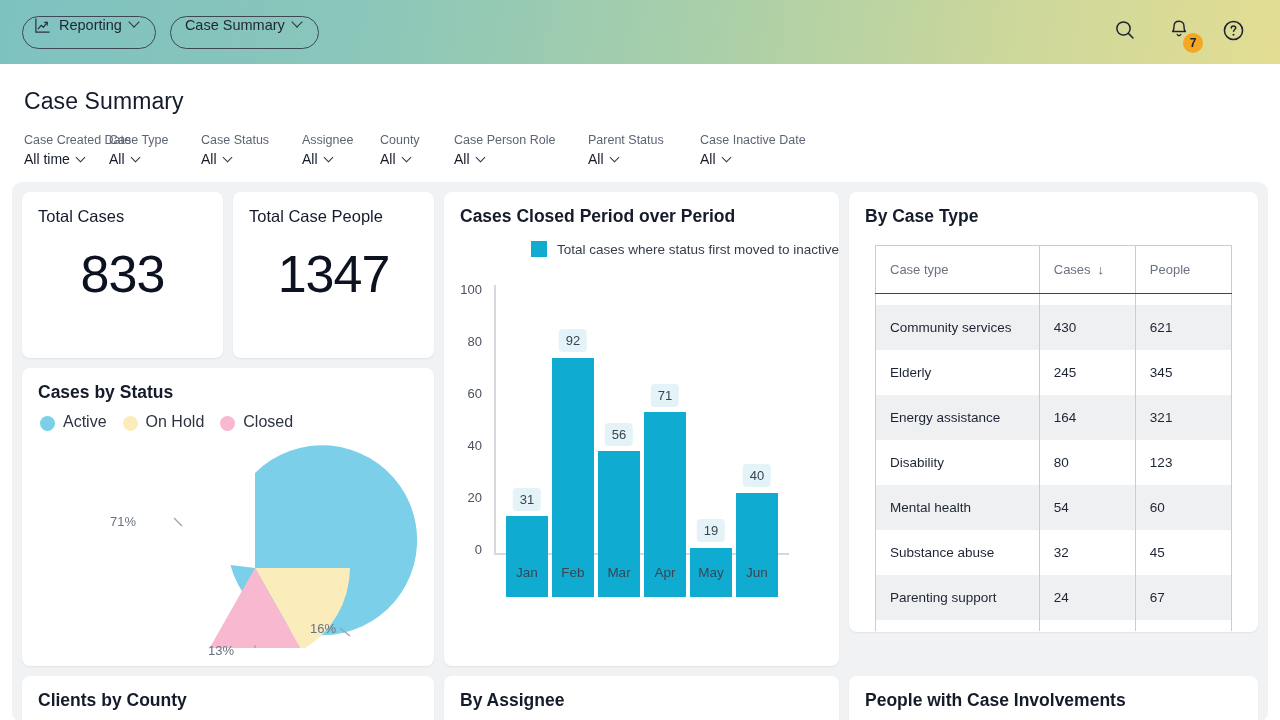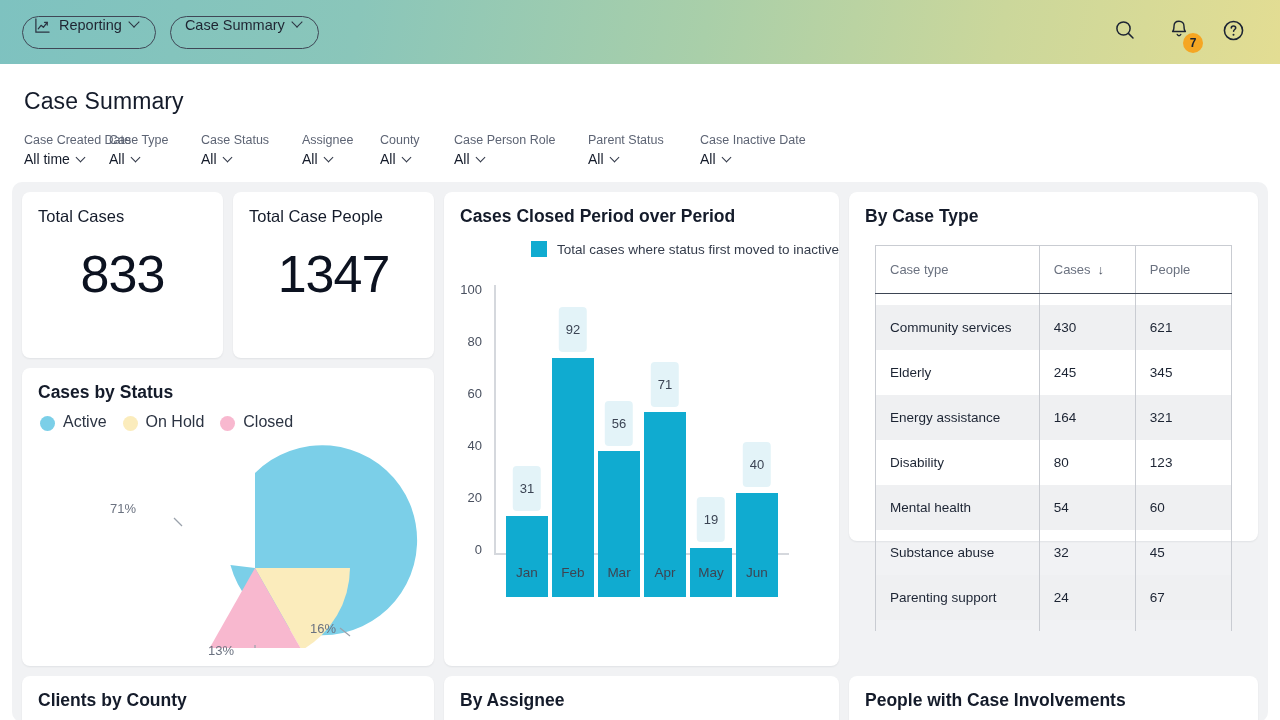--- a/index.html
+++ b/index.html
@@ -122,26 +122,26 @@
   .bar-legend { display:flex; align-items:center; gap: 10px; padding: 14px 0 0 38px; justify-content: flex-end; }
   .bar-swatch { width: 16px; height: 16px; background: #10abd0; display:inline-block; }
   .bar-legend-text { font-size: 13.5px; color: #343c4b; }
   .chart { position: relative; height: 330px; margin-top: 14px; }
   .y-tick { position:absolute; right: 0; font-size: 13px; color: #4a5160; text-align: right; width: 34px; transform: translateY(-50%); }
   .axis-y { position:absolute; background: #d5d8dd; width: 2px; }
   .axis-x { position:absolute; background: #d5d8dd; height: 2px; }
   .bar { position:absolute; background: #10abd0; bottom: 0; }
   .bar-val {
     position:absolute; background: #e3f3f8; color: #3b4454;
-    font-size: 13px; border-radius: 4px; padding: 15px 7px;
+    font-size: 13px; border-radius: 4px; padding: 4px 7px;
     transform: translateX(-50%);
   }
   .x-tick { position:absolute; font-size: 13.5px; color: #3d4452; transform: translateX(-50%); }
 
-  .right-card { flex: 1; height: 349px; }
+  .right-card { flex: 1; height: 440px; }
   table.ct { border-collapse: collapse; width: calc(100% - 52px); margin: 18px 26px 0 26px; }
   table.ct th {
     font-size: 13px; color: #6b7280; font-weight: normal; text-align: left;
     padding: 16px 14px; border-bottom: 1px solid #3d4554; border-top: 1px solid #c9ccd2;
   }
   table.ct th:first-child { border-left: 1px solid #c9ccd2; }
   table.ct th:last-child { border-right: 1px solid #c9ccd2; }
   table.ct th + th { border-left: 1px solid #c9ccd2; }
   table.ct td {
     font-size: 13.5px; color: #1c2433; padding: 12px 14px; height: 45px;
@@ -316,21 +316,21 @@
             <path d="M 233 40 A 95 95 0 1 1 208.4 132.0 L 233 135 Z" fill="#7bcfe8"></path>
 
             <path d="M 328 135 A 95 95 0 0 1 279.7 217.2 L 233 135 Z" fill="#fbecbc"></path>
 
             <path d="M 279.7 217.2 A 95 95 0 0 1 185.6 218.6 L 233 135 Z" fill="#f8b8cf"></path>
 
             <path d="M 152 85 L 160 93" stroke="#9aa1ab" stroke-width="1.2" fill="none"></path>
             <path d="M 318 195 L 328 203" stroke="#9aa1ab" stroke-width="1.2" fill="none"></path>
             <path d="M 233 212 L 233 222" stroke="#9aa1ab" stroke-width="1.2" fill="none"></path>
           </svg>
-          <div class="pie-label" style="left:88px;top:68px">71%</div>
+          <div class="pie-label" style="left:88px;top:81px">71%</div>
           <div class="pie-label" style="left:288px;top:188px">16%</div>
           <div class="pie-label" style="left:186px;top:210px">13%</div>
         </div>
       </div>
     </div>
 
     <div class="card mid-card">
       <div class="card-title">Cases Closed Period over Period</div>
 
       <div class="bar-legend">

